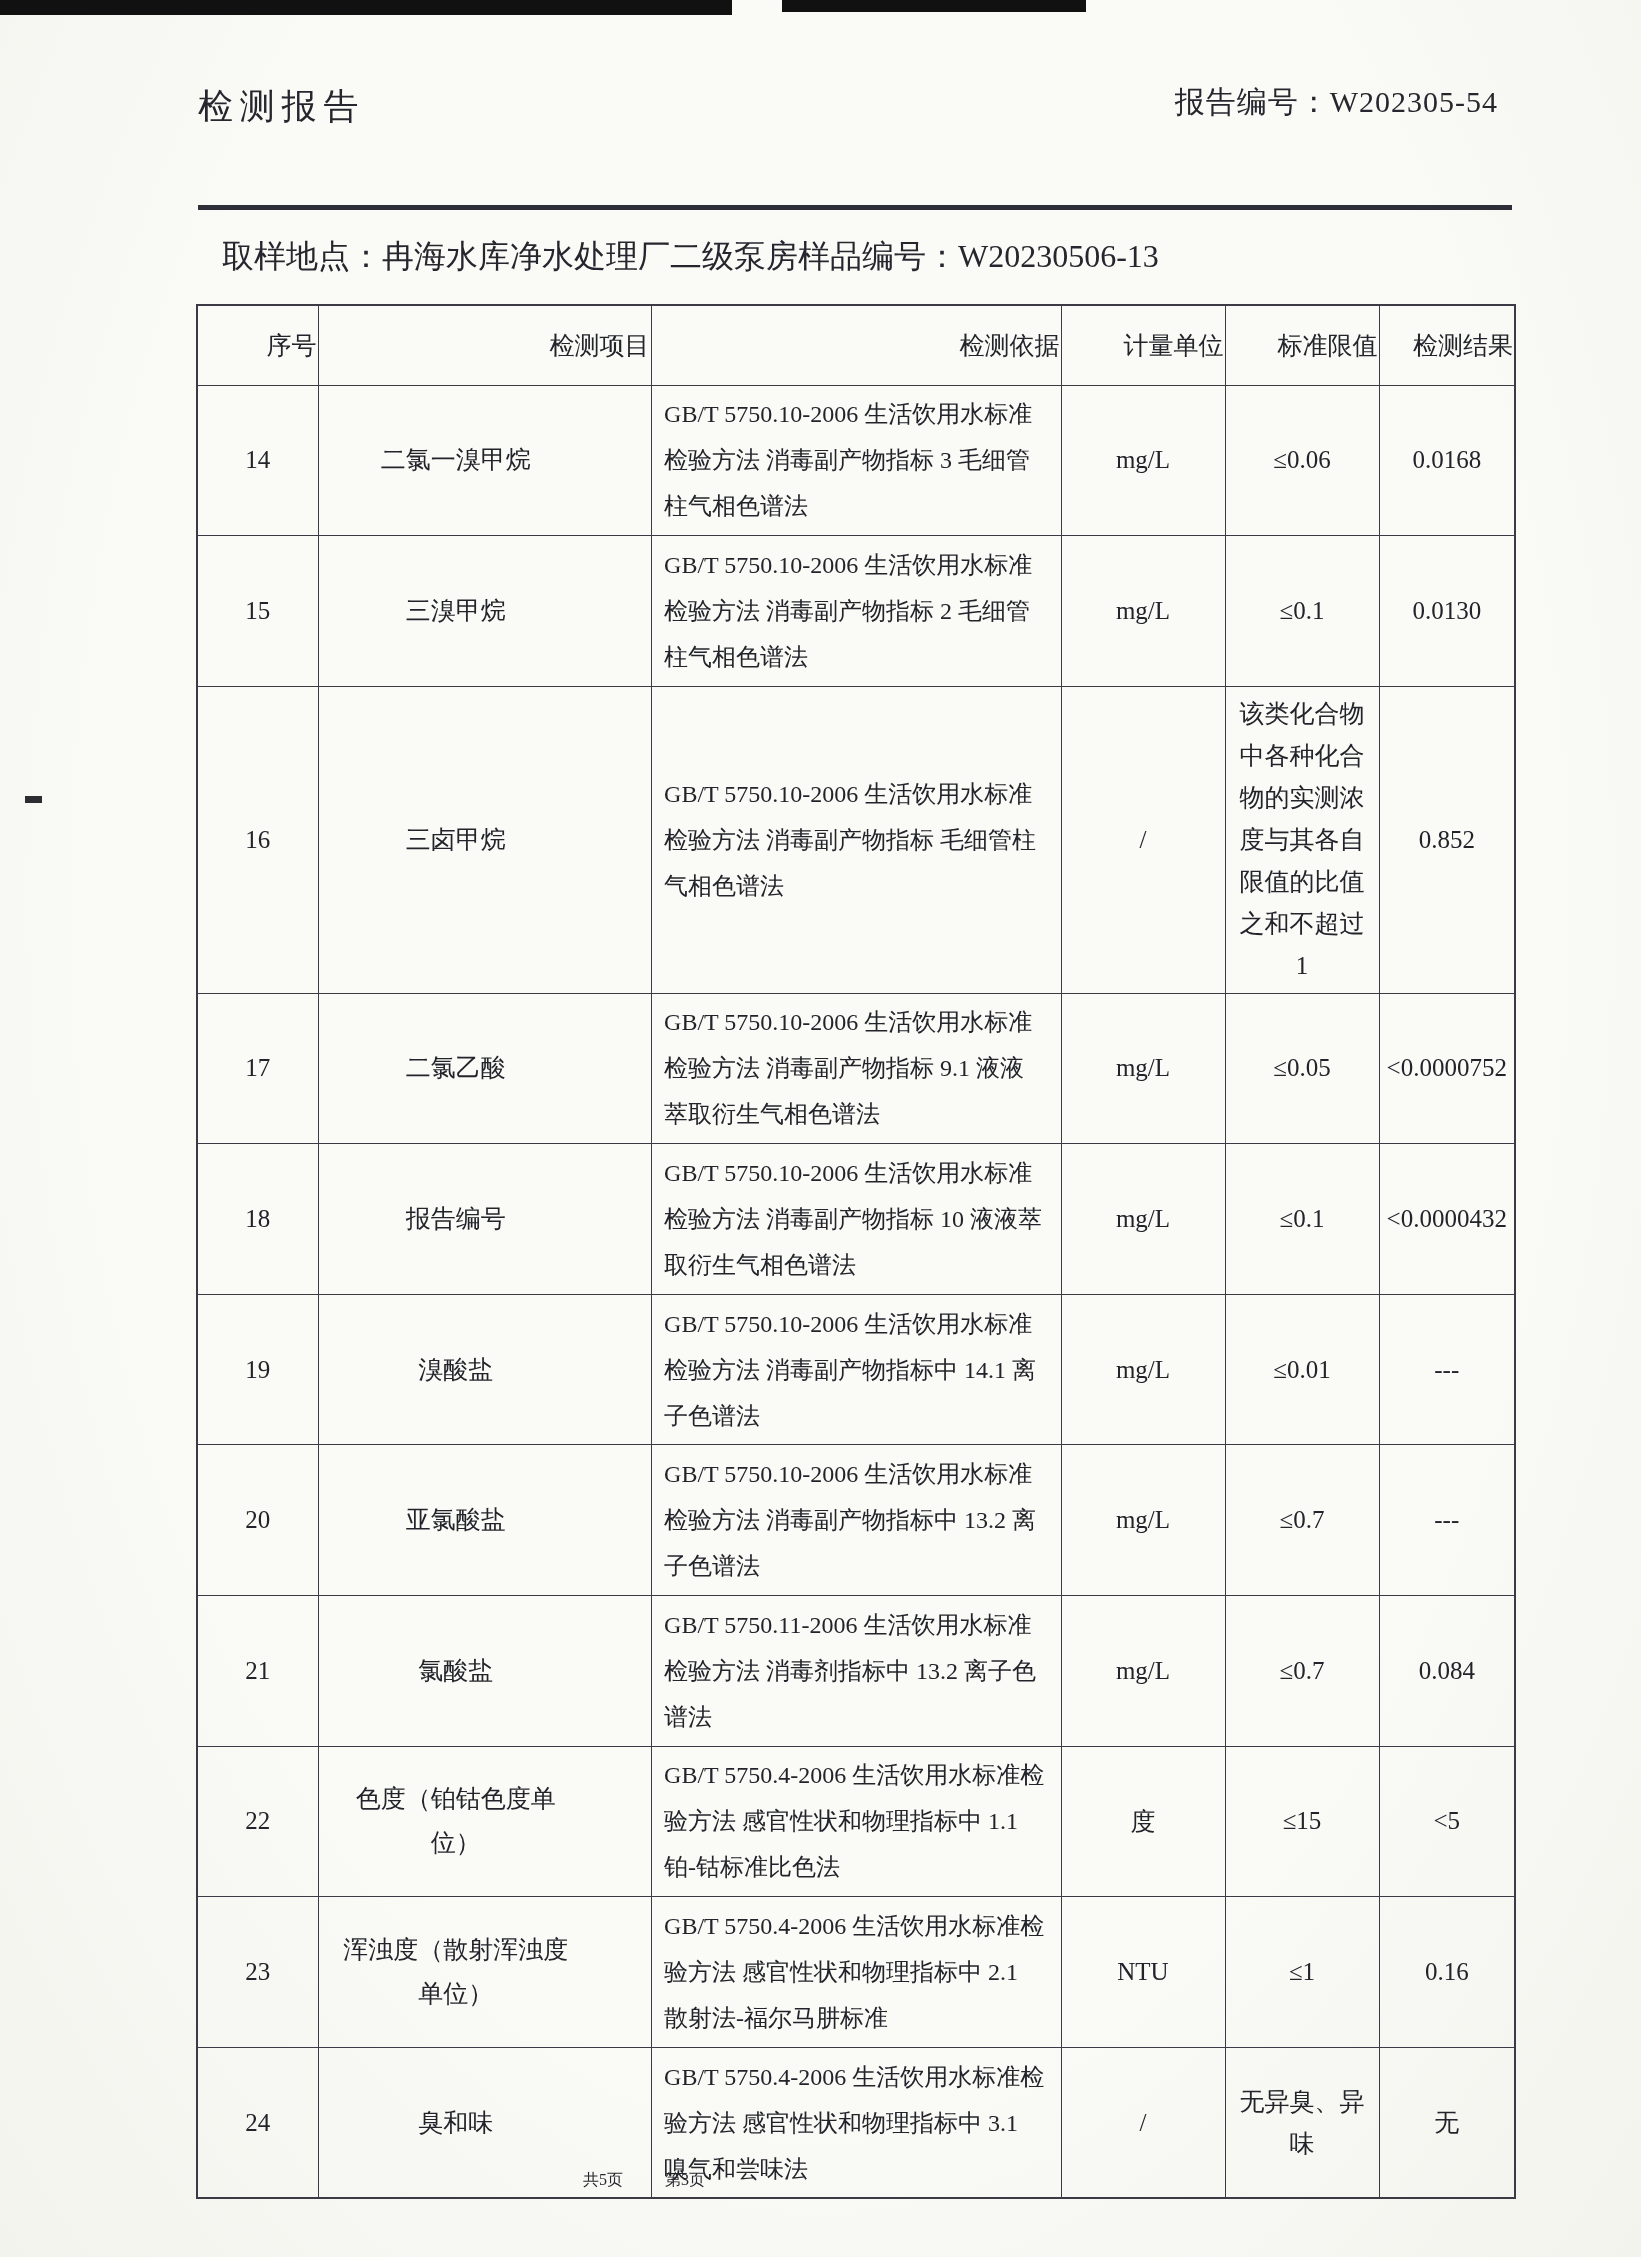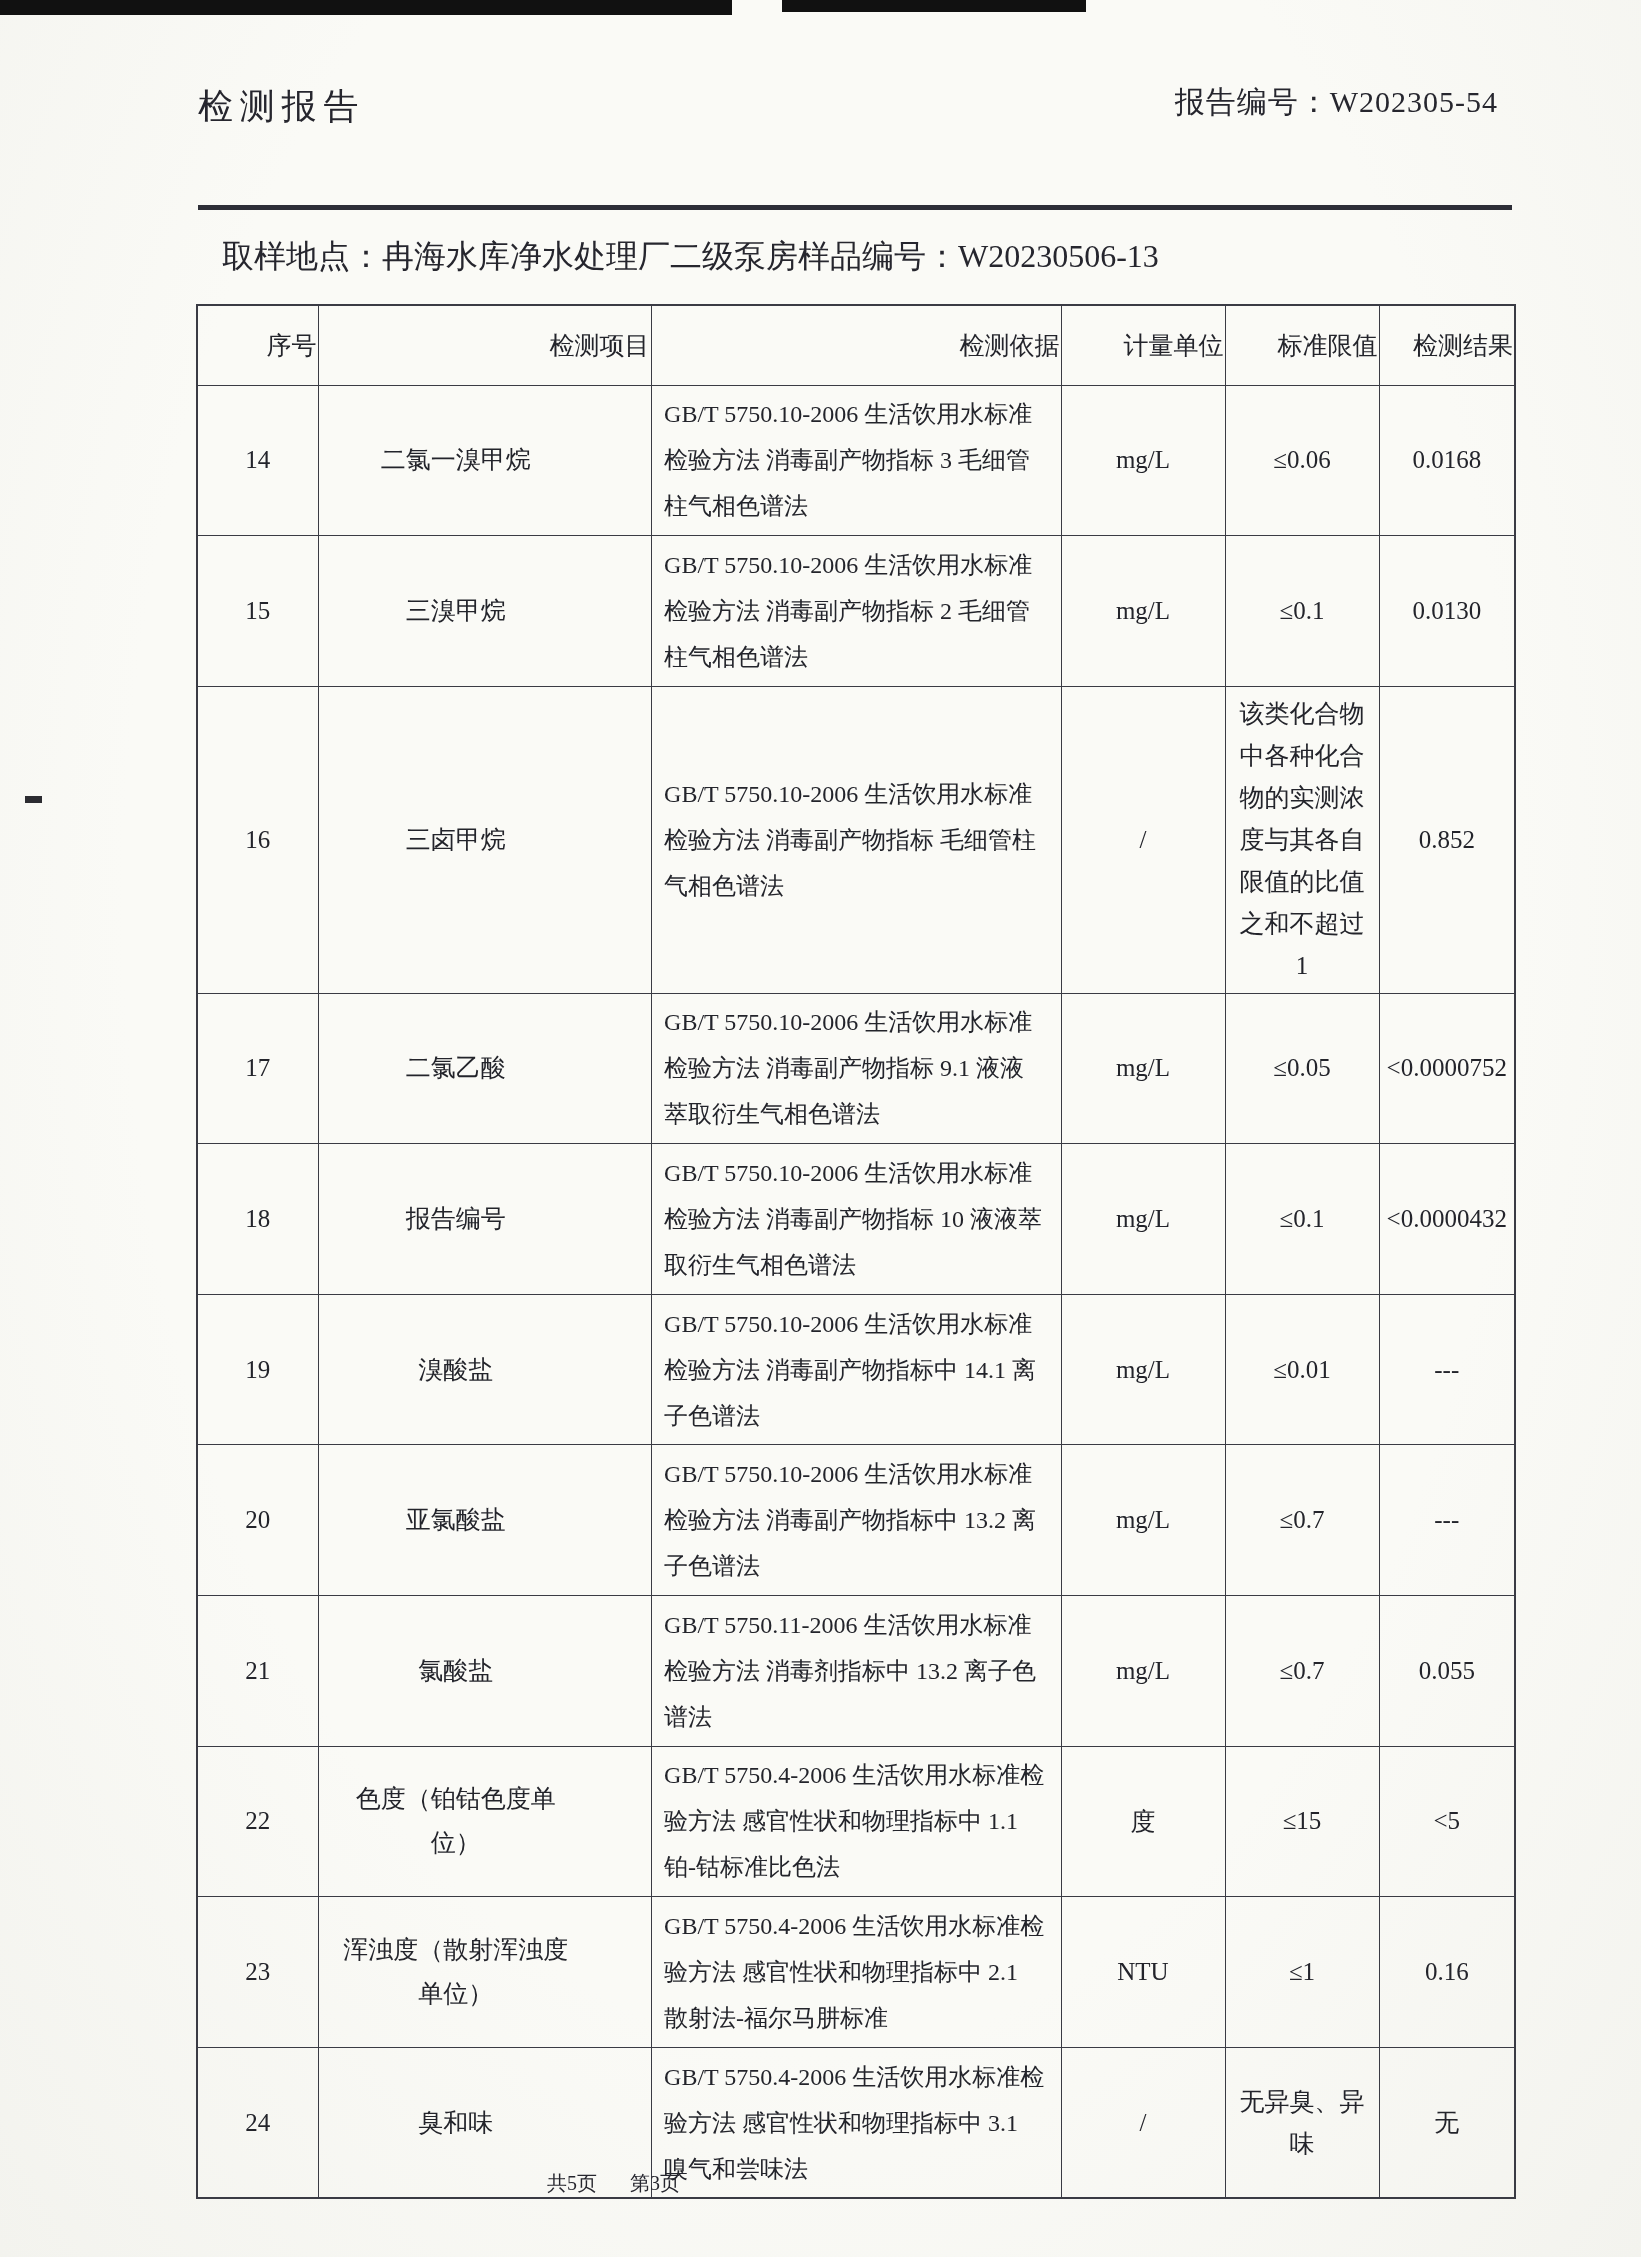--- a/index.html
+++ b/index.html
@@ -49,22 +49,22 @@
   th{text-align:right;}
   .c-no{text-align:center;}
   .c-item{text-align:center;padding:5.8px 75px 5.8px 17.4px;line-height:44px;}
   .c-basis{text-align:left;padding:5.8px 12.6px;line-height:46px;font-size:24px;}
   .c-unit,.c-limit,.c-result{text-align:center;}
   .c-limit{line-height:42px;padding:3.9px 9.7px;}
   .c-result{font-size:25px;padding:0 1.9px;}
   .section-cell{text-align:left;padding:0 0 0 13.5px;font-size:26px;}
 
   .footer{
-    position:absolute;left:547px;top:2170px;
-    font-size:20px;color:#26262e;display:flex;gap:33px;
+    position:absolute;left:583px;top:2170px;
+    font-size:16px;color:#26262e;display:flex;gap:42px;
   }
 </style>
 </head>
 <body>
 
 <div class="page">
 
   <div class="artifact a-top-left"></div>
   <div class="artifact a-top-right"></div>
   <div class="artifact a-left-dash"></div>
@@ -156,21 +156,21 @@
             <td class="c-unit">mg/L</td>
             <td class="c-limit">≤0.7</td>
             <td class="c-result">---</td>
           </tr>
           <tr style="height: 141px;">
             <td class="c-no">21</td>
             <td class="c-item">氯酸盐</td>
             <td class="c-basis">GB/T 5750.11-2006 生活饮用水标准检验方法  消毒剂指标中 13.2 离子色谱法</td>
             <td class="c-unit">mg/L</td>
             <td class="c-limit">≤0.7</td>
-            <td class="c-result">0.055</td>
+            <td class="c-result">0.084</td>
           </tr>
           <tr style="height: 141px;">
             <td class="c-no">22</td>
             <td class="c-item">色度（铂钴色度单位）</td>
             <td class="c-basis">GB/T 5750.4-2006 生活饮用水标准检验方法  感官性状和物理指标中 1.1 铂-钴标准比色法</td>
             <td class="c-unit">度</td>
             <td class="c-limit">≤15</td>
             <td class="c-result">&lt;5</td>
           </tr>
           <tr style="height: 142px;">

